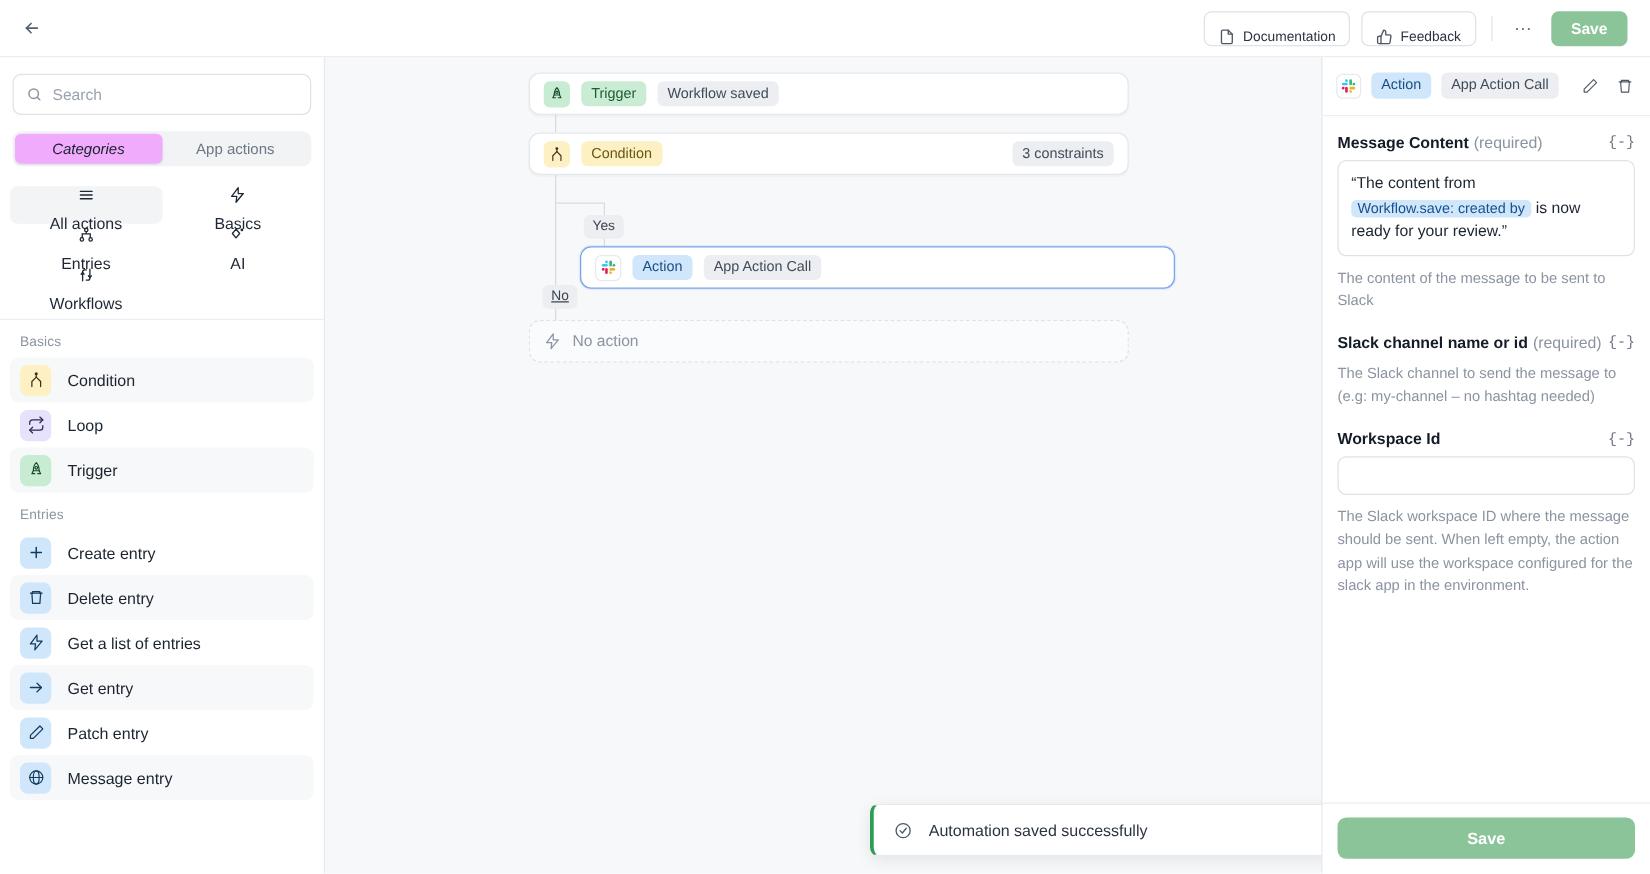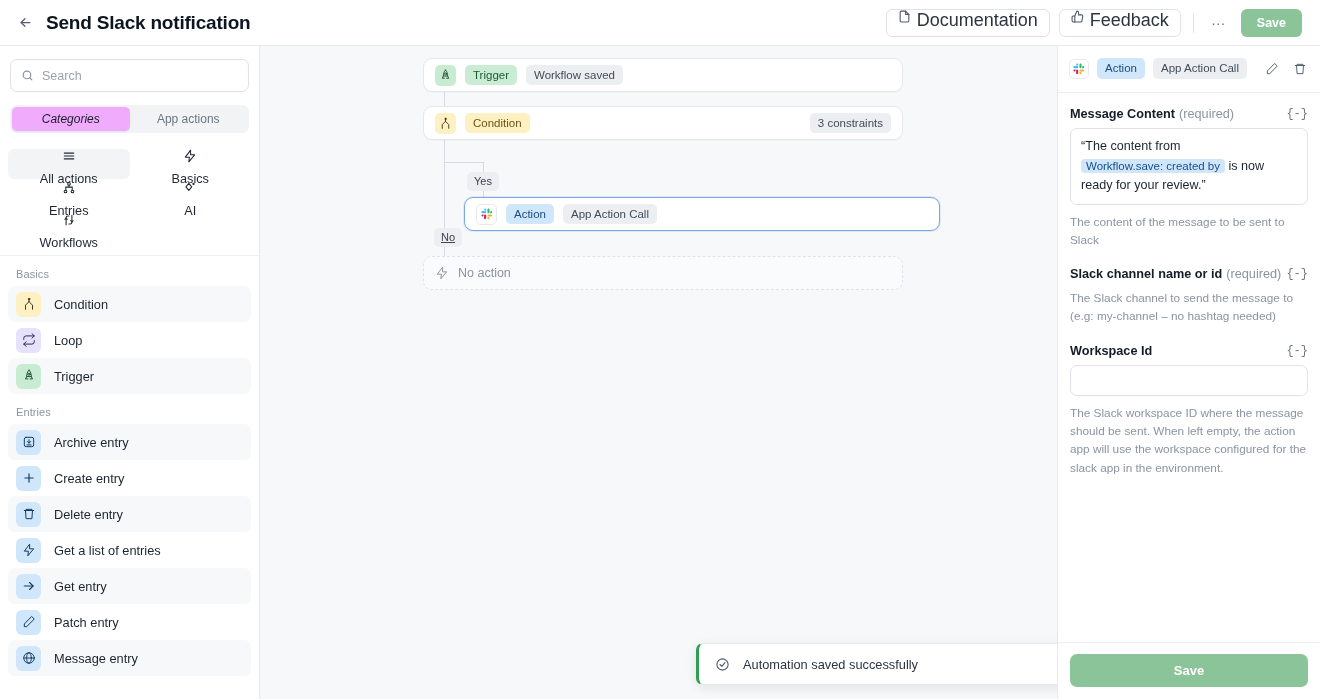--- a/index.html
+++ b/index.html
@@ -23,24 +23,24 @@
   .back-btn {
     width: 22px; height: 22px; display: flex; align-items: center; justify-content: center;
     color: #55606e; cursor: pointer; border-radius: 4px; font-size: 15px; line-height: 1;
   }
   .page-title {
     font-size: 19px; font-weight: 700; letter-spacing: -0.2px;
     margin-left: 10px; color: #0d1521;
   }
   .topbar-right { margin-left: auto; display: flex; align-items: center; gap: 9px; }
   .tb-btn {
-    display: flex; align-items: flex-start; gap: 6px;
+    display: flex; align-items: flex-end; gap: 6px;
     height: 28px; padding: 0 11px;
     border: 1px solid #dfe2e8; border-radius: 6px; background: #fff;
-    font-size: 18px; color: #2b3440; cursor: pointer; white-space: nowrap;
+    font-size: 11px; color: #2b3440; cursor: pointer; white-space: nowrap;
   }
   .tb-sep { width: 1px; height: 20px; background: #e2e5ea; margin: 0 3px; }
   .dots-btn {
     width: 26px; height: 26px; border-radius: 6px; background: transparent; border: none;
     color: #6b7685; font-size: 15px; cursor: pointer; display: flex; align-items: center; justify-content: center;
     letter-spacing: 1px; padding-bottom: 7px;
   }
   .save-top {
     height: 28px; padding: 0 16px; border-radius: 6px; border: none;
     background: #8cc49a; color: #fff; font-size: 12.5px; font-weight: 600; cursor: pointer;
@@ -206,21 +206,20 @@
 
 <div class="app">
 
   <div class="topbar">
     <div class="back-btn">
       <svg width="15" height="15" viewBox="0 0 24 24" fill="none" stroke="currentColor" stroke-width="2" stroke-linecap="round" stroke-linejoin="round">
         <line x1="19" y1="12" x2="5" y2="12"></line>
           <polyline points="11 18 5 12 11 6"></polyline>
       </svg>
     </div>
-    <div class="page-title">Send Slack notification</div>
 
     <div class="topbar-right">
       <button class="tb-btn">
         <svg width="13" height="13" viewBox="0 0 24 24" fill="none" stroke="#4e5864" stroke-width="2" stroke-linecap="round" stroke-linejoin="round">
           <path d="M14 2H6a2 2 0 0 0-2 2v16a2 2 0 0 0 2 2h12a2 2 0 0 0 2-2V8z"></path>
             <polyline points="14 2 14 8 20 8"></polyline>
         </svg>
         <span>Documentation</span>
       </button>
       <button class="tb-btn">
@@ -329,31 +328,20 @@
               <path d="M12 2c3 3 4 7 4 11H8c0-4 1-8 4-11z"></path>
                 <circle cx="12" cy="9" r="1.8"></circle>
               <path d="M8 13l-2 4h4M16 13l2 4h-4"></path>
             </svg>
           </div>
           <span class="act-label">Trigger</span>
         </div>
 
         <div class="group-label">Entries</div>
 
-        <div class="act alt">
-          <div class="act-ic ic-blue">
-            <svg width="14" height="14" viewBox="0 0 24 24" fill="none" stroke="#123a5e" stroke-width="1.7" stroke-linecap="round" stroke-linejoin="round">
-              <rect x="4" y="4" width="16" height="16" rx="3"></rect>
-                <path d="M12 8v6"></path>
-                <polyline points="9 11 12 14 15 11"></polyline>
-                <line x1="8.5" y1="17" x2="15.5" y2="17"></line>
-            </svg>
-          </div>
-          <span class="act-label">Archive entry</span>
-        </div>
 
         <div class="act">
           <div class="act-ic ic-blue">
             <svg width="14" height="14" viewBox="0 0 24 24" fill="none" stroke="#123a5e" stroke-width="2" stroke-linecap="round">
               <line x1="12" y1="5" x2="12" y2="19"></line>
                 <line x1="5" y1="12" x2="19" y2="12"></line>
             </svg>
           </div>
           <span class="act-label">Create entry</span>
         </div>

